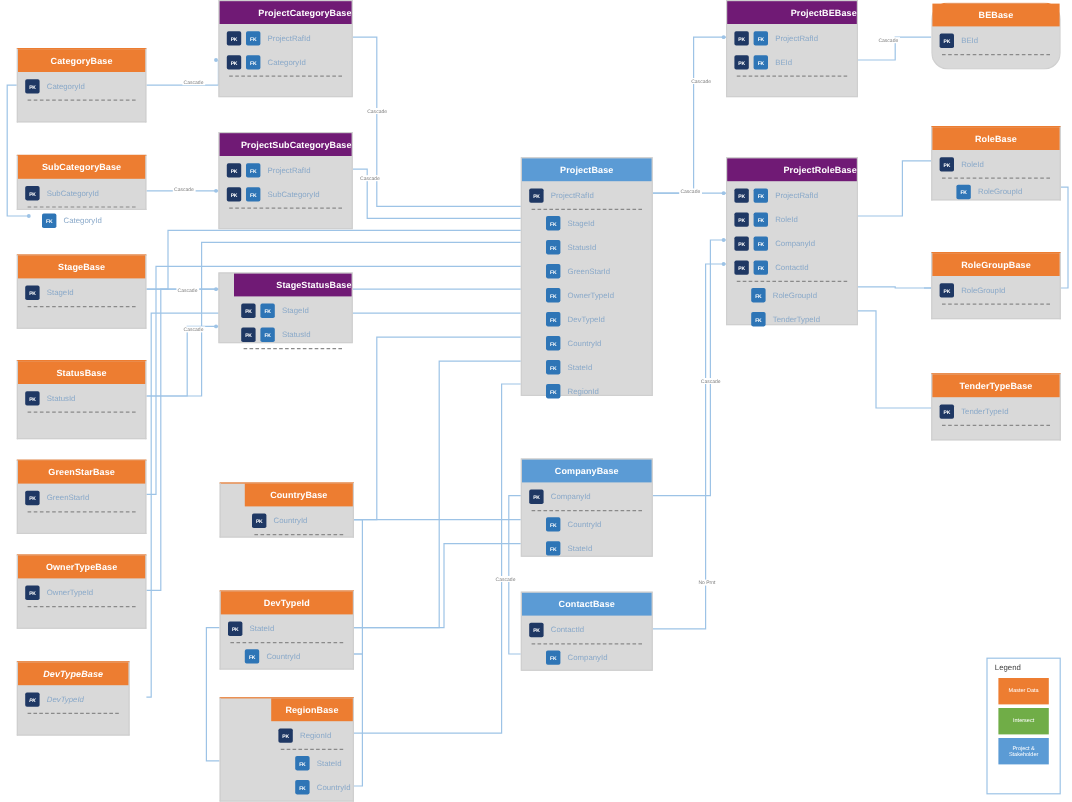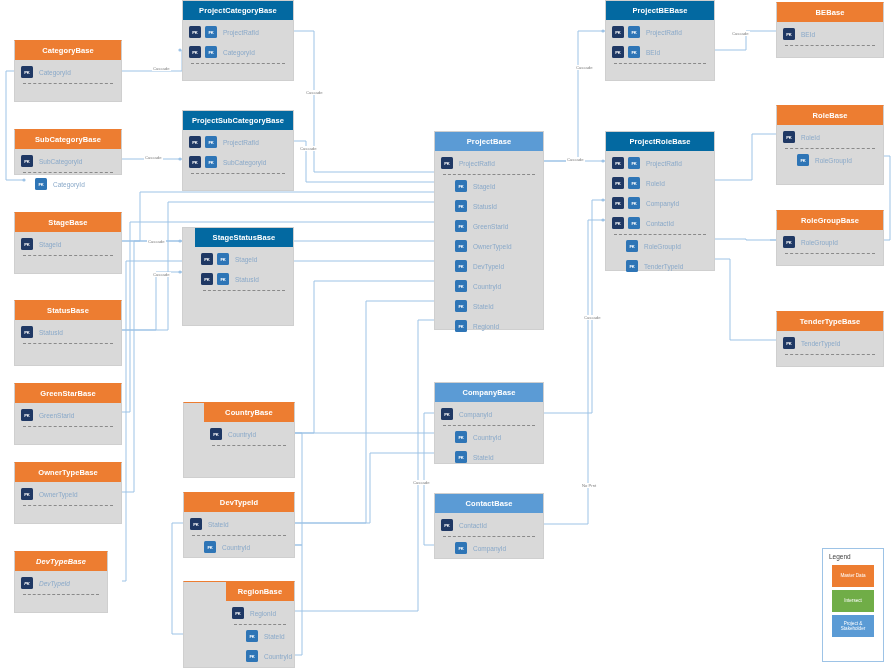--- a/index.html
+++ b/index.html
@@ -27,21 +27,21 @@
     line-height: 19px;
     text-align: center;
     color: #ffffff;
     font-size: 7.5px;
     font-weight: bold;
     letter-spacing: .1px;
     white-space: nowrap;
     overflow: hidden;
   }
   .tbl.master  .hdr { background: #ed7d31; }
-  .tbl.isect   .hdr { background: #0369a1; }
+  .tbl.isect   .hdr { background: #701a75; text-align: right; }
   .tbl.project .hdr { background: #5b9bd5; }
 
   .tbl.master  { border-top-color:#ed7d31; }
   .rows { padding: 2px 0 0 0; }
   .row {
     height: 20px;
     display: flex;
     align-items: center;
     padding-left: 6px;
     white-space: nowrap;
@@ -250,21 +250,21 @@
       <div class="tbl master" style="left: 14px; top: 212px; width: 108px; height: 62px;">
         <div class="hdr">StageBase</div>
         <div class="rows">
           <div class="row">
             <span class="badge pk">PK</span>
             <span class="cname">StageId</span>
           </div>
           <div class="sep"></div>
         </div>
       </div>
-      <div class="tbl isect" style="left: 182px; top: 227px; width: 112px; height: 99px; padding-left: 12px;">
+      <div class="tbl isect" style="left: 182px; top: 227px; width: 112px; height: 59px; padding-left: 12px;">
         <div class="hdr">StageStatusBase</div>
         <div class="rows">
           <div class="row">
             <span class="badge pk">PK</span>
             <span class="badge fk">FK</span>
             <span class="cname">StageId</span>
           </div>
           <div class="row">
             <span class="badge pk">PK</span>
             <span class="badge fk">FK</span>
@@ -306,21 +306,21 @@
       <div class="tbl master" style="left: 14px; top: 551px; width: 94px; height: 62px; font-style: italic;">
         <div class="hdr">DevTypeBase</div>
         <div class="rows">
           <div class="row">
             <span class="badge pk">PK</span>
             <span class="cname">DevTypeId</span>
           </div>
           <div class="sep"></div>
         </div>
       </div>
-      <div class="tbl master" style="left: 183px; top: 402px; width: 112px; height: 76px; padding-left: 20px;">
+      <div class="tbl master" style="left: 183px; top: 402px; width: 112px; height: 46px; padding-left: 20px;">
         <div class="hdr">CountryBase</div>
         <div class="rows">
           <div class="row">
             <span class="badge pk">PK</span>
             <span class="cname">CountryId</span>
           </div>
           <div class="sep"></div>
         </div>
       </div>
       <div class="tbl master" style="left: 183px; top: 492px; width: 112px; height: 66px;">
@@ -472,31 +472,31 @@
           <div class="row indent">
             <span class="badge fk">FK</span>
             <span class="cname">RoleGroupId</span>
           </div>
           <div class="row indent">
             <span class="badge fk">FK</span>
             <span class="cname">TenderTypeId</span>
           </div>
         </div>
       </div>
-      <div class="tbl master" style="left: 776px; top: 2px; width: 108px; height: 56px;">
+      <div class="tbl master" style="left: 776px; top: 2px; width: 108px; height: 56px; border-radius: 14px;">
         <div class="hdr">BEBase</div>
         <div class="rows">
           <div class="row">
             <span class="badge pk">PK</span>
             <span class="cname">BEId</span>
           </div>
           <div class="sep"></div>
         </div>
       </div>
-      <div class="tbl master" style="left: 776px; top: 105px; width: 108px; height: 80px;">
+      <div class="tbl master" style="left: 776px; top: 105px; width: 108px; height: 62px;">
         <div class="hdr">RoleBase</div>
         <div class="rows">
           <div class="row">
             <span class="badge pk">PK</span>
             <span class="cname">RoleId</span>
           </div>
           <div class="sep"></div>
           <div class="row indent">
             <span class="badge fk">FK</span>
             <span class="cname">RoleGroupId</span>

